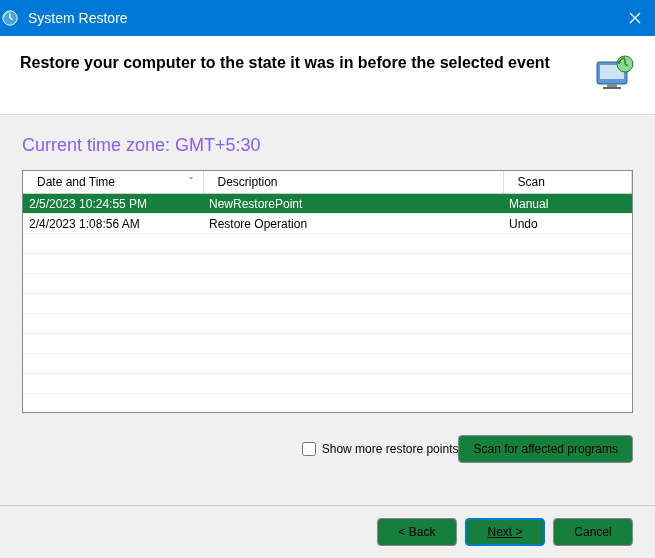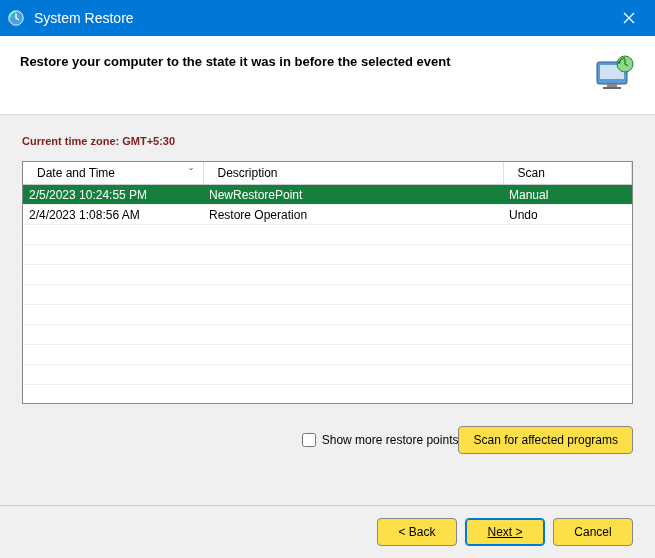--- a/index.html
+++ b/index.html
@@ -10,21 +10,21 @@
       width: 655px;
       height: 558px;
       overflow: hidden;
     }
     .titlebar {
       background: #0078d7;
       color: white;
       height: 36px;
       display: flex;
       align-items: center;
-      padding: 0 6px;
+      padding: 0 0;
       font-size: 14px;
     }
     .titlebar-icon {
       width: 20px;
       height: 20px;
       margin-right: 8px;
       display: flex;
       align-items: center;
       justify-content: center;
     }
@@ -41,36 +41,35 @@
     .header-area {
       background: white;
       padding: 18px 20px 22px 20px;
       display: flex;
       align-items: flex-start;
       justify-content: space-between;
       border-bottom: 1px solid #ddd;
     }
     .header-text {
       font-weight: bold;
-      font-size: 13px;
+      font-size: 16px;
       color: #000;
     }
     .header-icon {
       width: 42px;
       height: 38px;
     }
     .content {
       padding: 20px 22px 10px 22px;
       background: #f0f0f0;
     }
     .tz-label {
-      font-size: 11px;
-      color: #7f1d1d;
+      font-size: 18px;
+      color: #8b5cf6;
       margin-bottom: 14px;
-      font-weight: bold;
     }
     .table-wrap {
       border: 1px solid #888;
       background: white;
       height: 243px;
       overflow: hidden;
     }
     table {
       width: 100%;
       border-collapse: collapse;
@@ -118,21 +117,21 @@
       display: flex;
       align-items: center;
       gap: 6px;
       font-size: 12px;
     }
     .checkbox-wrap input {
       width: 14px;
       height: 14px;
     }
     .btn {
-      background: #fde047;
+      background: #15803d;
       border: 1px solid #888;
       border-radius: 4px;
       padding: 6px 14px;
       font-size: 12px;
       font-family: inherit;
       cursor: pointer;
       min-width: 80px;
     }
     .btn.default { border-color: #0078d7; box-shadow: 0 0 0 1px #0078d7 inset; text-decoration: underline; }
     .footer {

